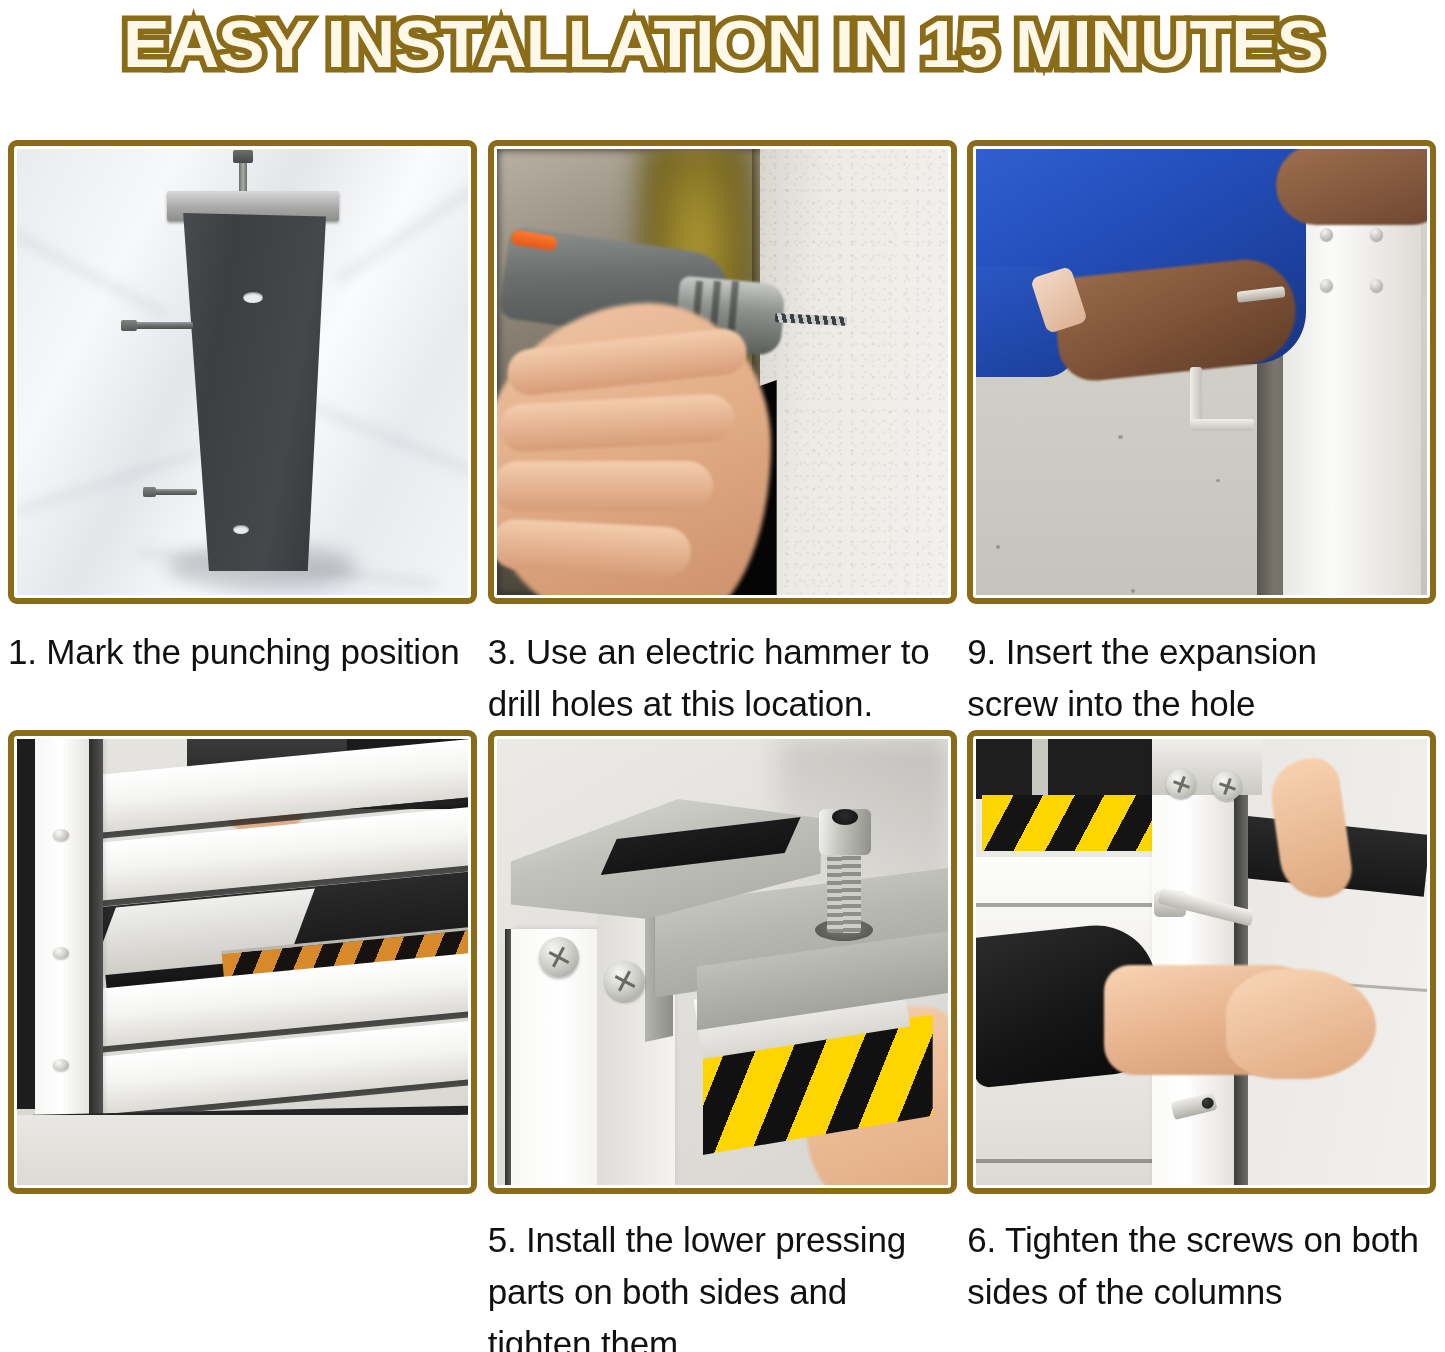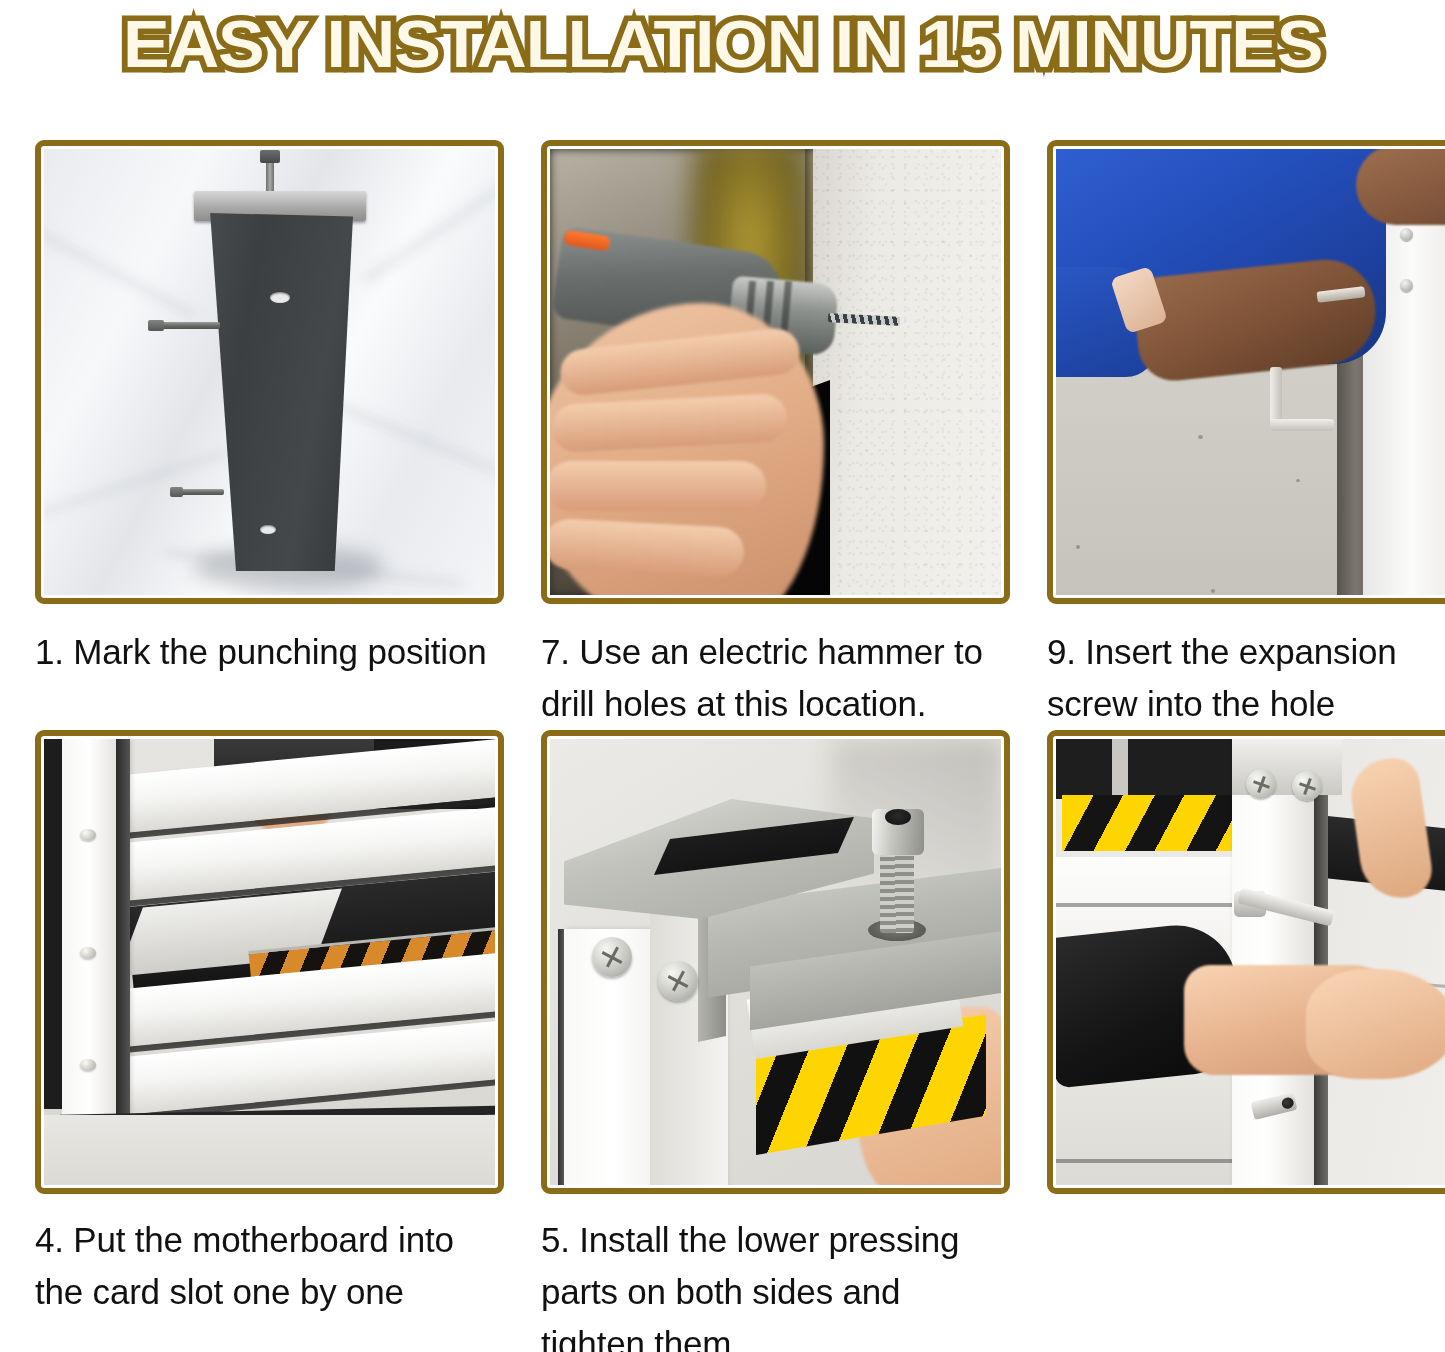--- a/index.html
+++ b/index.html
@@ -51,21 +51,20 @@
   .row {
     display: flex;
     gap: 10px;
     width: 1429px;
   }
   .row.row-2 { margin-top: 0; }
   .cell {
     width: 472px;
     display: flex;
     flex-direction: column;
-    margin-left: 27px;
   }
 
   .photo-frame {
     width: 469px;
     height: 464px;
     box-sizing: border-box;
     border: 6px solid #8A6B18;
     border-radius: 9px;
     background: #ffffff;
     padding: 3px;
@@ -634,21 +633,21 @@
           <div class="chuck-ring cr2"></div>
           <div class="chuck-ring cr3"></div>
           <div class="bit"></div>
           <div class="hand"></div>
           <div class="finger fg1"></div>
           <div class="finger fg2"></div>
           <div class="finger fg3"></div>
           <div class="finger fg4"></div>
         </div>
       </div>
-      <div class="caption">7. Use an electric hammer to
+      <div class="caption">3. Use an electric hammer to
 drill holes at this location.</div>
     </div>
 
     <div class="cell">
       <div class="photo-frame">
         <div class="photo p3">
           <div class="floor"></div>
           <div class="floor-speck sp1"></div>
           <div class="floor-speck sp2"></div>
           <div class="floor-speck sp3"></div>
@@ -693,22 +692,20 @@
           <div class="board b4"></div>
           <div class="post"></div>
           <div class="post-slot"></div>
           <div class="post-screw ps1"></div>
           <div class="post-screw ps2"></div>
           <div class="post-screw ps3"></div>
           <div class="baseboard"></div>
           <div class="floor"></div>
         </div>
       </div>
-      <div class="caption">4. Put the motherboard into
-the card slot one by one</div>
     </div>
 
     <div class="cell">
       <div class="photo-frame">
         <div class="photo p5">
           <div class="wall-shadow"></div>
           <div class="hand"></div>
           <div class="hazard"></div>
           <div class="board-lower"></div>
           <div class="column-line"></div>
@@ -753,15 +750,17 @@
           <div class="screw s2"></div>
           <div class="wrench-head"></div>
           <div class="wrench"></div>
           <div class="lower-screw"></div>
           <div class="thumb"></div>
           <div class="sleeve"></div>
           <div class="arm"></div>
           <div class="fingers"></div>
         </div>
       </div>
+      <div class="caption">6. Tighten the screws on both
+sides of the columns</div>
     </div>
   </div>
 </div>
 
 </body></html>

